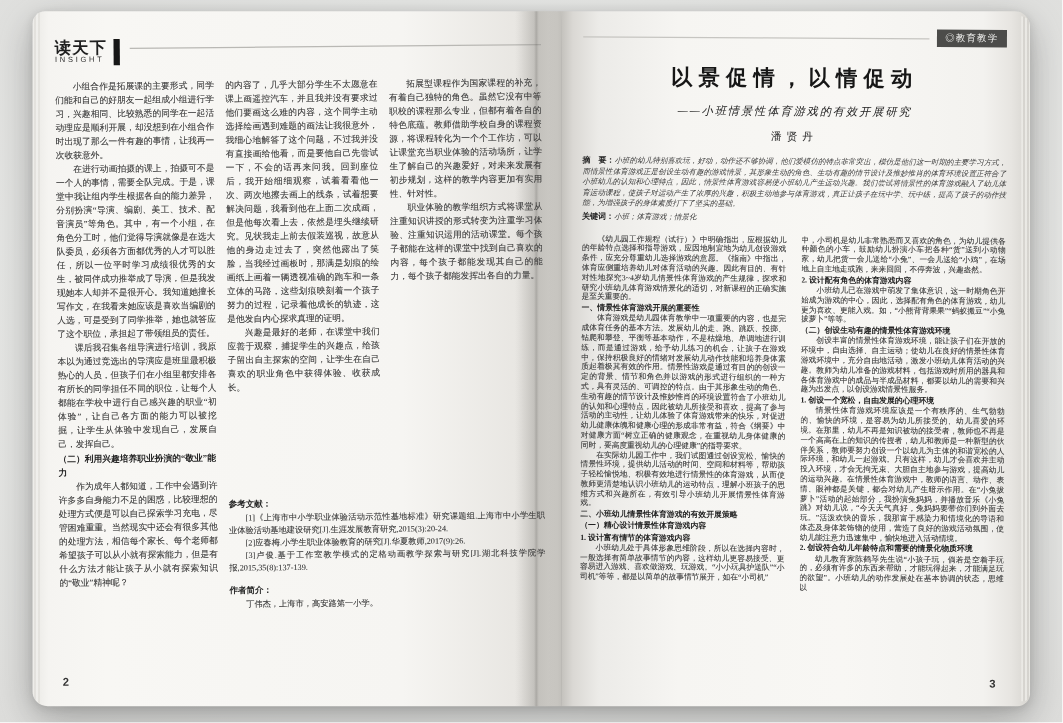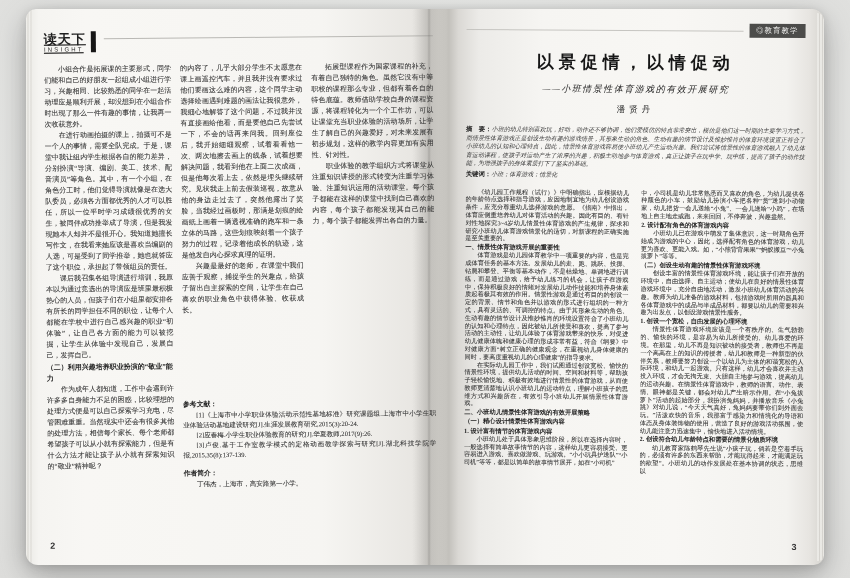--- a/index.html
+++ b/index.html
@@ -44,21 +44,21 @@
     background: repeating-linear-gradient(to right, #eeede9 0 1.5px, #d5d3ce 1.5px 3px);
     opacity:.8; border-radius:0 10px 8px 0;
   }
 
   
   .lp-inner {
     position:absolute; inset:0; padding:16px 14px 14px 20px;
     transform: rotate(-0.5deg);
   }
   .lp-header { display:flex; align-items:center; height:30px; margin-bottom:8px; }
-  .brand { display:flex; align-items:flex-end;text-decoration:underline; }
+  .brand { display:flex; align-items:center; }
   .brand-text { display:flex; flex-direction:column; line-height:1; }
   .brand-cn { font-family:"Liberation Serif", serif; font-weight:bold; font-size:13px; letter-spacing:1px; color:#1f1f1f; }
   .brand-en { font-family:"Liberation Sans", sans-serif; font-size:6px; letter-spacing:2.2px; color:#2c2c2c; margin-top:1px; }
   .brand-bar { width:5px; height:21px; background:#161616; margin-left:5px; }
   .lp-rule { flex:1; height:1px; background:#b9b8b4; margin-left:8px; margin-top:-6px; }
 
   .lp-body { display:flex; gap:9px; height:466px; overflow:hidden; color:#424242; }
   .lp-col1 { width:127px; flex:none; }
   .lp-right { flex:1; display:flex; flex-direction:column; }
   .lp-right-cols { display:flex; gap:9px; height:330px; overflow:hidden; }

